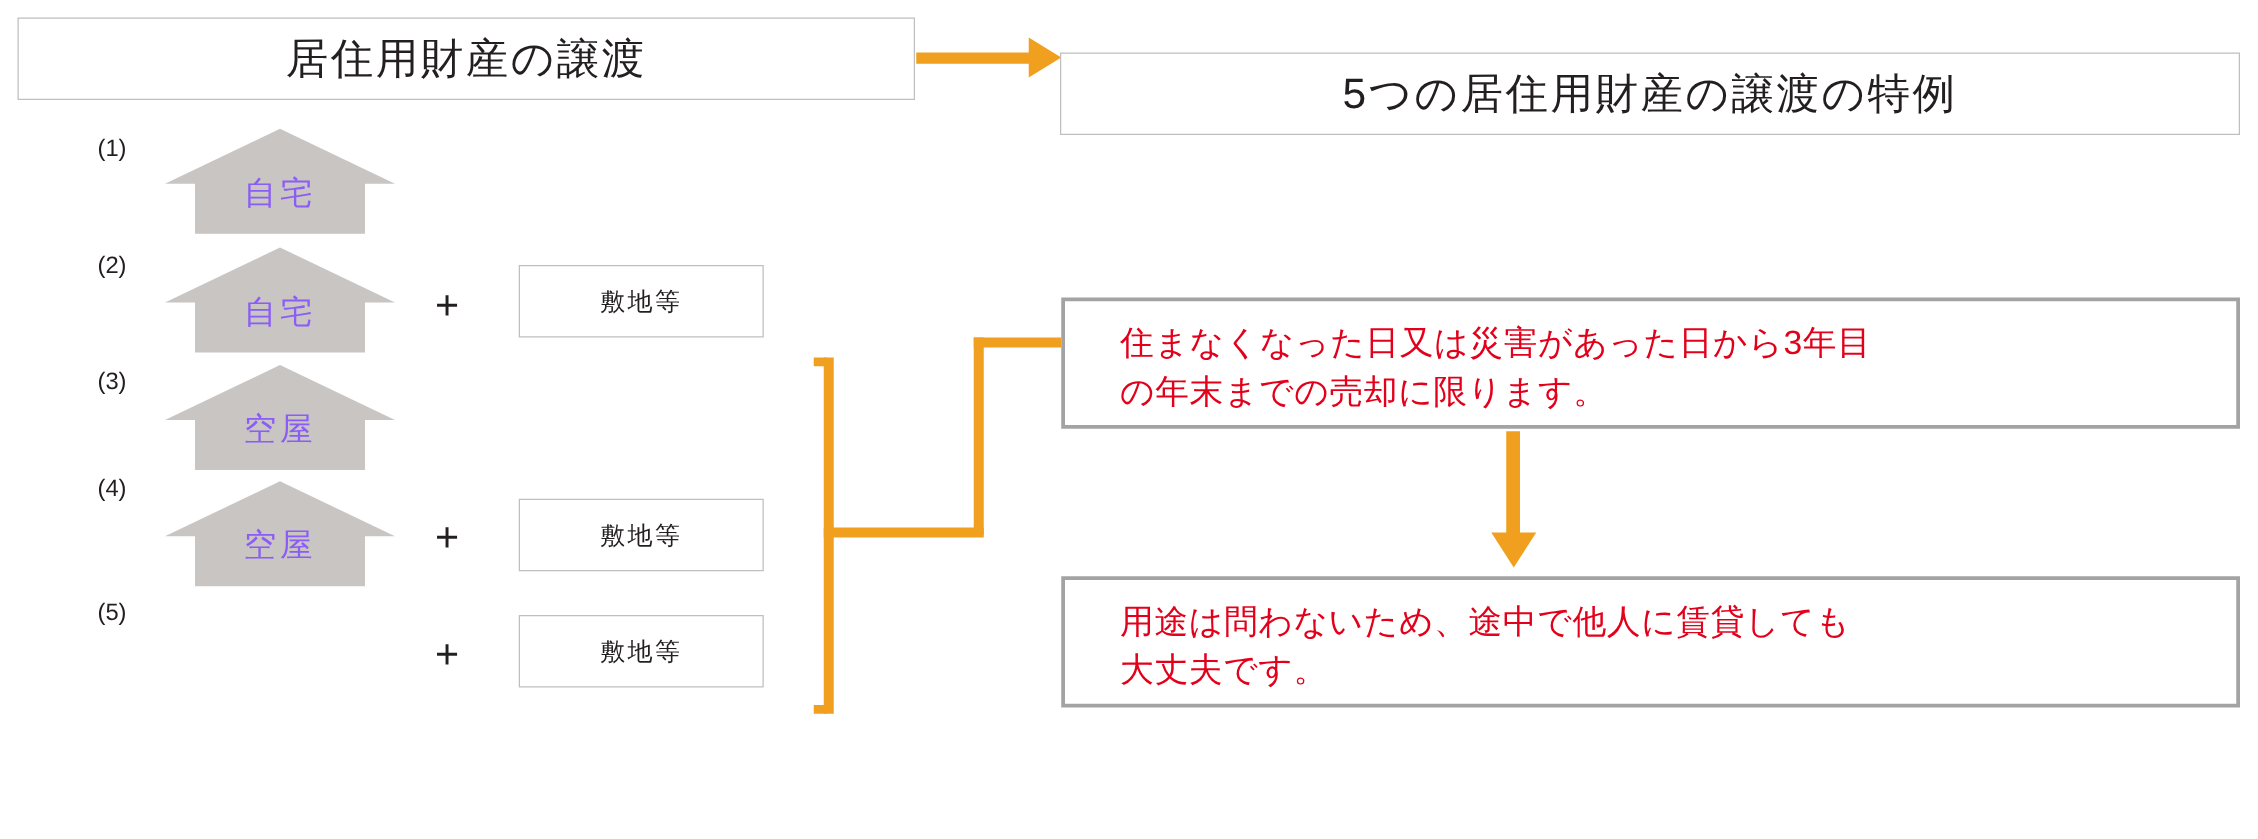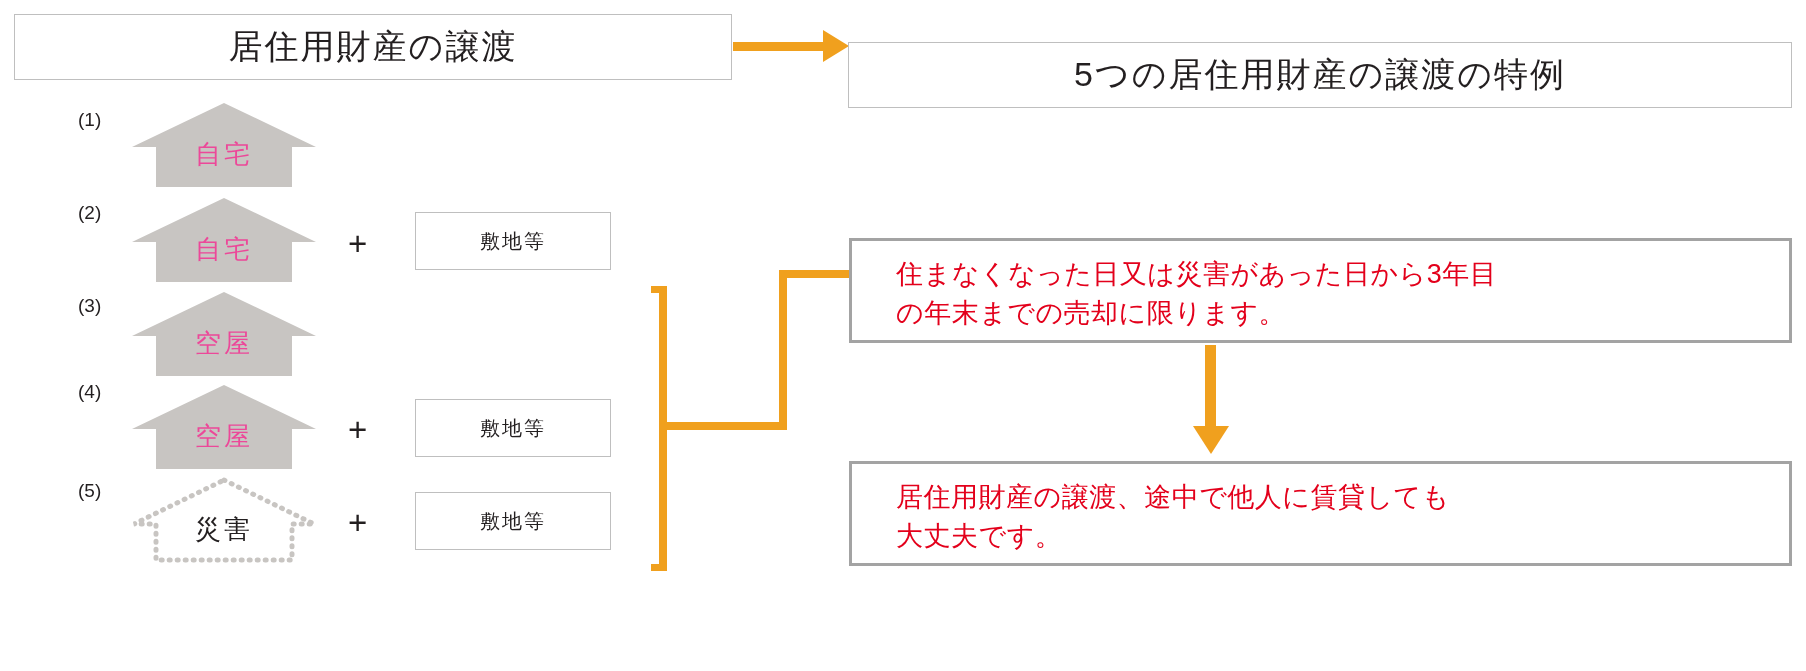--- a/index.html
+++ b/index.html
@@ -26,21 +26,21 @@
   .idx{
     position:absolute;font-size:19px;color:#231f20;
     letter-spacing:0px;line-height:1;
   }
 
   
   .house{position:absolute;width:196px;height:88px;}
   .house svg{display:block;width:196px;height:88px;}
   .house .hlabel{
     position:absolute;left:0;right:0;top:36px;
-    text-align:center;font-size:26px;color:#ec4899;letter-spacing:3px;
+    text-align:center;font-size:26px;color:#8b5cf6;letter-spacing:3px;
   }
   .house.dotted .hlabel{color:#231f20;}
 
   
   .plus{
     position:absolute;font-size:33px;color:#231f20;line-height:1;
   }
 
   
   .land{width:196px;height:58px;font-size:20px;letter-spacing:2px;}
@@ -103,26 +103,20 @@
     <span class="hlabel">空屋</span>
   </div>
 
   <div class="house" style="left:126px;top:383px;">
     <svg viewBox="0 0 196 88">
       <path d="M98 2 L190 46 L166 46 L166 86 L30 86 L30 46 L6 46 Z" fill="#c8c5c2"></path>
     </svg>
     <span class="hlabel">空屋</span>
   </div>
 
-  <div class="house dotted" style="left:126px;top:476px;">
-    <svg viewBox="0 0 196 88">
-      <path d="M98 4 L188 48 L166 48 L166 84 L30 84 L30 48 L8 48 Z" fill="none" stroke="#c8c5c2" stroke-width="5" stroke-dasharray="1 7" stroke-linecap="round"></path>
-    </svg>
-    <span class="hlabel">災害</span>
-  </div>
 
   <div class="plus" style="left:348px;top:227px;">+</div>
   <div class="plus" style="left:348px;top:413px;">+</div>
   <div class="plus" style="left:348px;top:506px;">+</div>
 
   <div class="box land" style="left:415px;top:212px;">
     <span>敷地等</span>
   </div>
   <div class="box land" style="left:415px;top:399px;">
     <span>敷地等</span>
@@ -145,17 +139,17 @@
 
   <div class="ln" style="left:1205px;top:345px;width:11px;height:83px;"></div>
   <div class="arrow-head" style="left:1193px;top:426px;border-left:18px solid transparent;border-right:18px solid transparent;border-top:28px solid #f0a01e;"></div>
 
   <div class="note" id="note-1">
     <div>住まなくなった日又は災害があった日から3年目</div>
     <div>の年末までの売却に限ります。</div>
   </div>
 
   <div class="note" id="note-2">
-    <div>居住用財産の譲渡、途中で他人に賃貸しても</div>
+    <div>用途は問わないため、途中で他人に賃貸しても</div>
     <div>大丈夫です。</div>
   </div>
 
 </div>
 
 </body></html>

